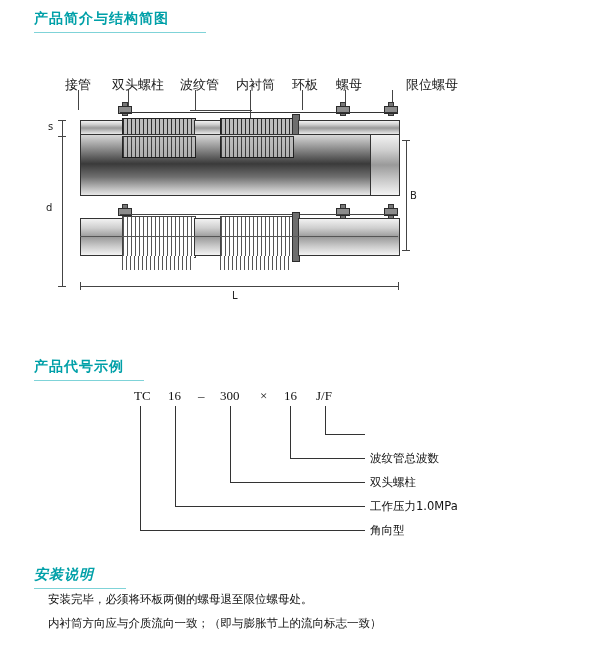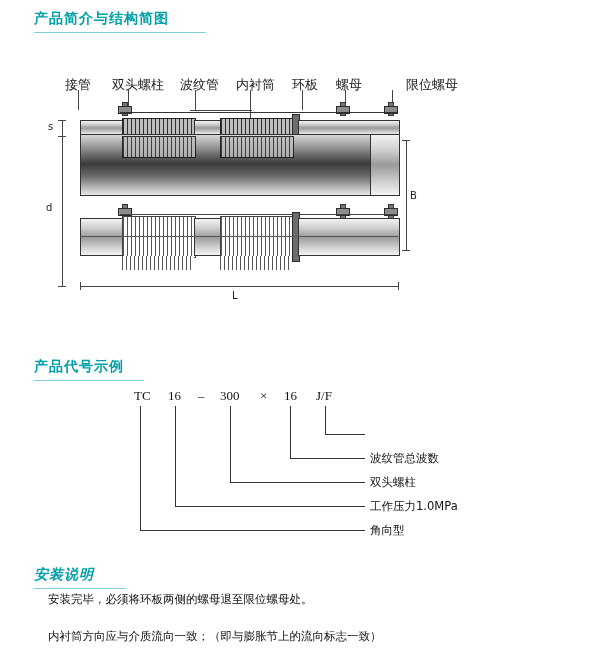--- a/index.html
+++ b/index.html
@@ -198,14 +198,14 @@
 
   <div class="code-desc" style="left:336px; top:63px;">波纹管总波数</div>
   <div class="code-desc" style="left:336px; top:87px;">双头螺柱</div>
   <div class="code-desc" style="left:336px; top:111px;">工作压力1.0MPa</div>
   <div class="code-desc" style="left:336px; top:135px;">角向型</div>
 </div>
 
 <div class="section-title" id="sec3-title">安装说明</div>
 <div class="title-underline" id="sec3-rule"></div>
 
-<div class="note" style="top:629px;">内衬筒方向应与介质流向一致；（即与膨胀节上的流向标志一致）</div>
+<div class="note" style="top:616px;">内衬筒方向应与介质流向一致；（即与膨胀节上的流向标志一致）</div>
 <div class="note" style="top:592px;">安装完毕，必须将环板两侧的螺母退至限位螺母处。</div>
 
 </body></html>

